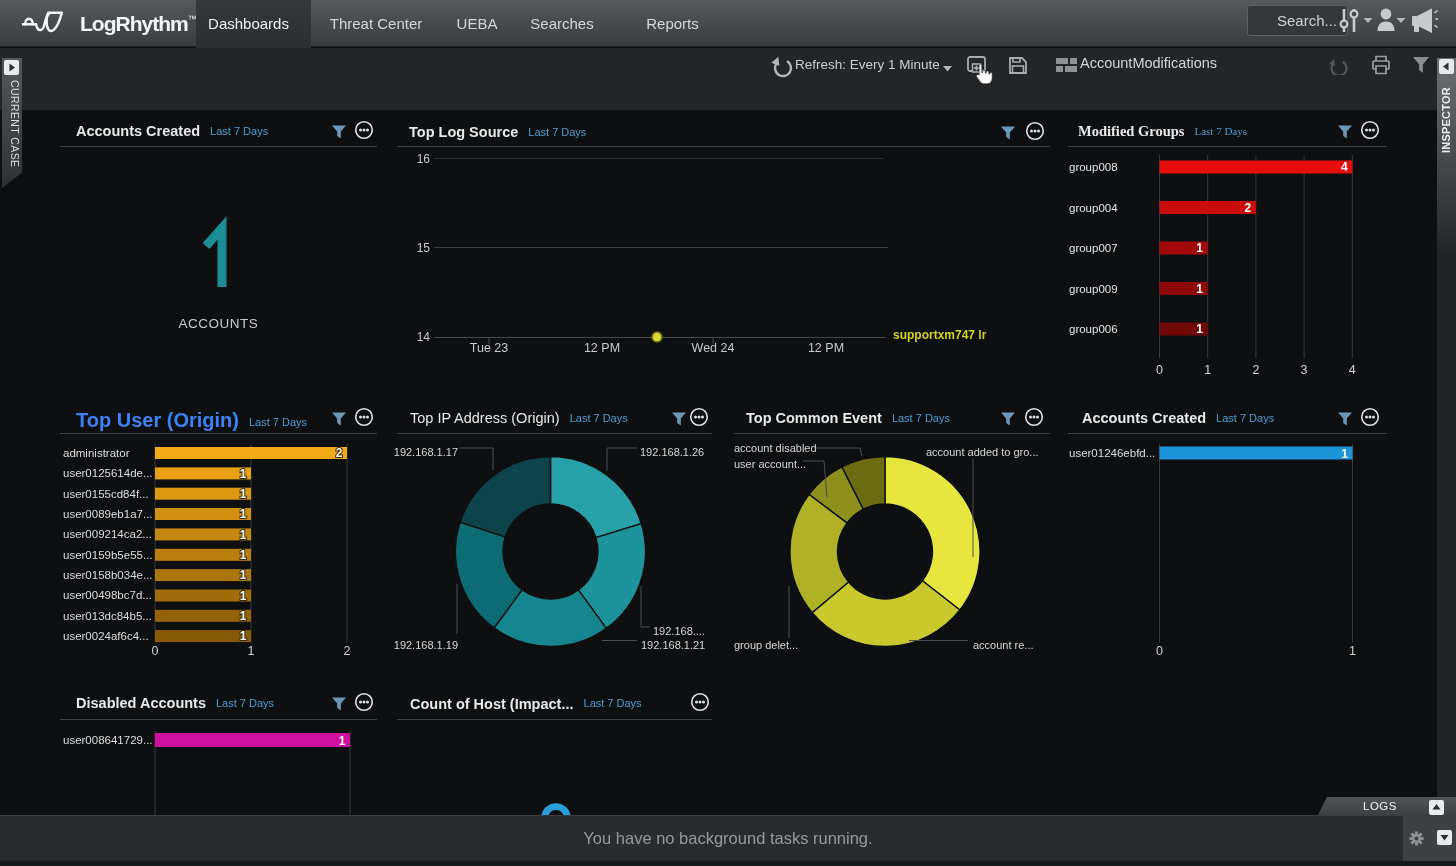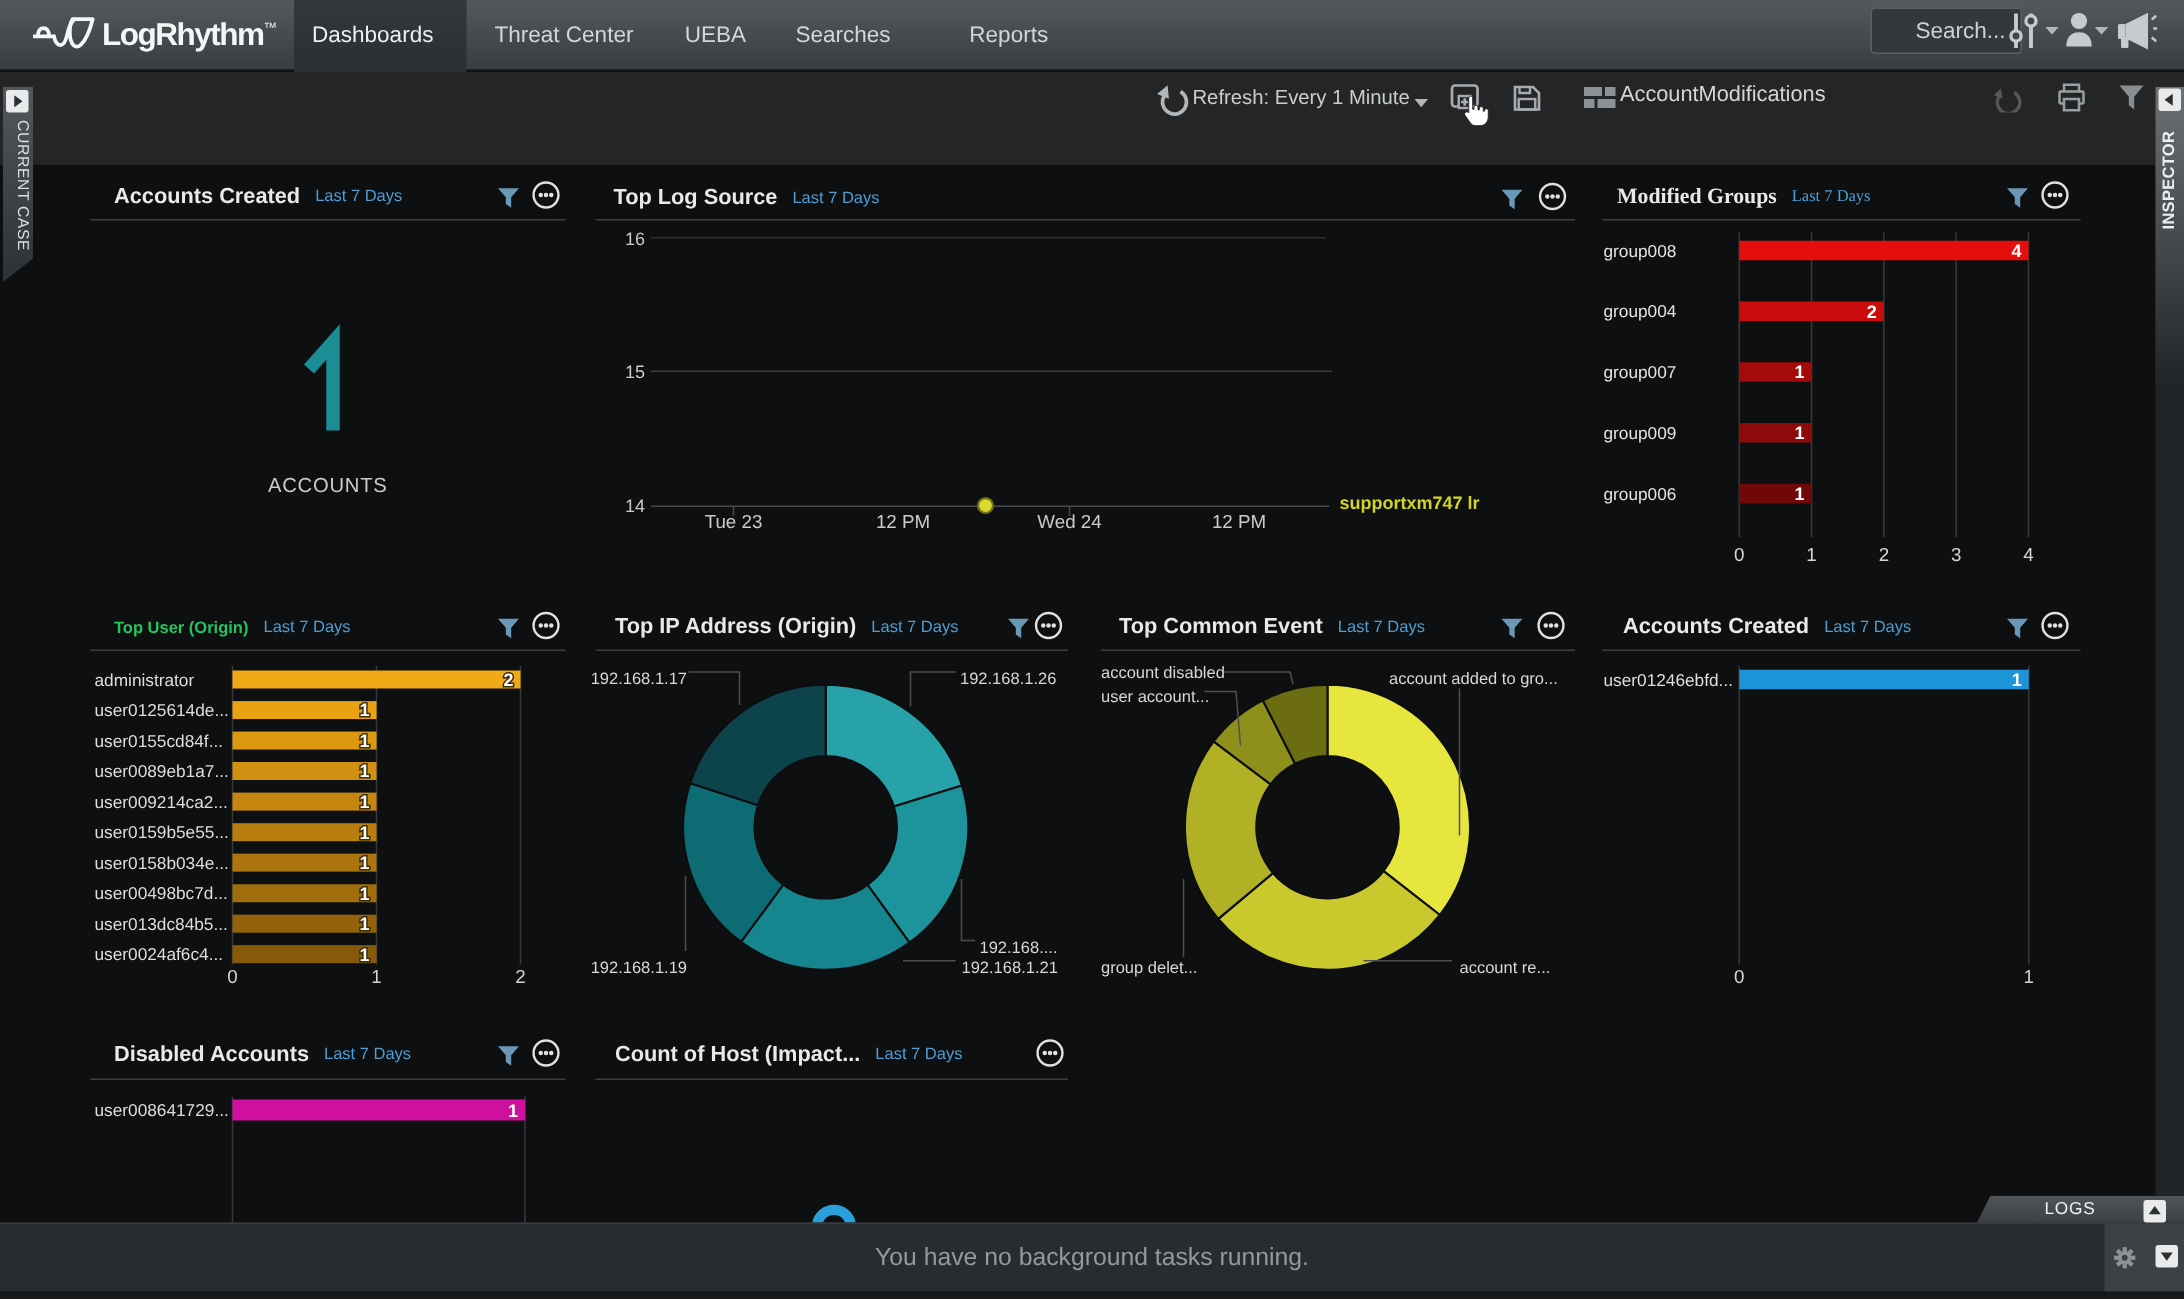--- a/index.html
+++ b/index.html
@@ -11,21 +11,21 @@
 <div class="abs" style="left:0;top:0;width:1456px;height:47px;background:linear-gradient(#56595c,#393d40);border-bottom:1px solid #1d1f21;"></div>
 <div class="abs" style="left:196px;top:0;width:115px;height:48px;background:linear-gradient(#35383b,#2c2f32);"></div>
 <svg class="abs" style="left:22px;top:8px" width="42" height="27" viewBox="0 0 42 27">
   <g fill="none" stroke="#f4f6f7" stroke-width="2.5" stroke-linecap="round" stroke-linejoin="round">
   <path d="M0.5,16.2 H14"></path>
   <path d="M3.2,16.2 C3.4,12.6 5,10.8 7,10.8 C9,10.8 10.6,12.6 10.8,16.2"></path>
   <path d="M14,16.2 C14.7,19.8 16.3,22 18.3,22 C20.7,22 21.9,19 22.7,15.4 C23.7,10.8 25.3,6.8 27.5,5"></path>
   <path d="M26.3,4.8 L39.8,4.8 C38.2,11.2 35.6,18.4 31.8,21.9 C29.8,23.7 27.4,23.3 26.2,21.2 C25.1,19.2 24.3,15.6 24.6,11.6 C24.8,8.8 25.4,6.2 26.3,4.8 Z"></path>
   </g>
 </svg>
-<div class="abs" style="left:68px;top:12px;font-size:21px;color:#f4f6f7;font-weight:bold;letter-spacing:-1px;">LogRhythm<span style="font-size:9px;vertical-align:9px;font-weight:normal;letter-spacing:0;">™</span></div>
+<div class="abs" style="left:80px;top:12px;font-size:21px;color:#f4f6f7;font-weight:bold;letter-spacing:-1px;">LogRhythm<span style="font-size:9px;vertical-align:9px;font-weight:normal;letter-spacing:0;">™</span></div>
 <div class="abs" style="left:196px;top:0;width:105px;height:47px;line-height:47px;text-align:center;font-size:15px;color:#edeff0;">Dashboards</div>
 <div class="abs" style="left:321px;top:0;width:110px;height:47px;line-height:47px;text-align:center;font-size:15px;color:#d4d6d7;white-space:nowrap;">Threat Center</div>
 <div class="abs" style="left:454px;top:0;width:46px;height:47px;line-height:47px;text-align:center;font-size:15px;color:#d4d6d7;">UEBA</div>
 <div class="abs" style="left:527px;top:0;width:70px;height:47px;line-height:47px;text-align:center;font-size:15px;color:#d4d6d7;">Searches</div>
 <div class="abs" style="left:628px;top:0;width:55px;height:47px;line-height:47px;text-align:center;font-size:15px;color:#d4d6d7;margin-left:17px;">Reports</div>
 
 <div class="abs" style="left:1247px;top:5px;width:101px;height:31px;background:#34383b;border:1px solid #5c6063;border-radius:3px;line-height:29px;padding-left:29px;font-size:15px;color:#ced1d3;">Search...</div>
 <svg class="abs" style="left:1338px;top:6px" width="100" height="30" viewBox="0 0 100 30">
   <g stroke="#c8cbcd" fill="none">
     <line x1="6" y1="3" x2="6" y2="26" stroke-width="2.6"></line>
@@ -101,22 +101,22 @@
 <div style="position:absolute;left:1068px;top:146px;width:319px;height:1px;background:#3d4043;"></div>
 <div style="position:absolute;left:60px;top:433px;width:317px;height:1px;background:#3d4043;"></div>
 <div style="position:absolute;left:397px;top:433px;width:315px;height:1px;background:#3d4043;"></div>
 <div style="position:absolute;left:734px;top:433px;width:316px;height:1px;background:#3d4043;"></div>
 <div style="position:absolute;left:1068px;top:433px;width:319px;height:1px;background:#3d4043;"></div>
 <div style="position:absolute;left:60px;top:719px;width:317px;height:1px;background:#3d4043;"></div>
 <div style="position:absolute;left:397px;top:719px;width:315px;height:1px;background:#3d4043;"></div>
 <div style="position:absolute;left:76px;top:122px;white-space:nowrap;"><span style="font-size:14.5px;font-weight:bold;color:#e7e9ea;display:inline-block;vertical-align:baseline;">Accounts Created</span><span style="font-size:11px;color:#4d9fd6;margin-left:10px;vertical-align:1.5px;">Last 7 Days</span></div>
 <div style="position:absolute;left:409px;top:123px;white-space:nowrap;"><span style="font-size:14.5px;font-weight:bold;color:#e7e9ea;display:inline-block;vertical-align:baseline;">Top Log Source</span><span style="font-size:11px;color:#4d9fd6;margin-left:10px;vertical-align:1.5px;">Last 7 Days</span></div>
 <div style="position:absolute;left:1078px;top:122px;white-space:nowrap;font-family:Liberation Serif, serif;"><span style="font-size:14.5px;font-weight:bold;color:#e7e9ea;display:inline-block;vertical-align:baseline;">Modified Groups</span><span style="font-size:11px;color:#4d9fd6;margin-left:10px;vertical-align:1.5px;">Last 7 Days</span></div>
-<div style="position:absolute;left:76px;top:409px;white-space:nowrap;"><span style="font-size:11px;font-weight:bold;color:#22c55e;display:inline-block;vertical-align:baseline;text-align:right;">Top User (Origin)</span><span style="font-size:11px;color:#4d9fd6;margin-left:10px;vertical-align:1.5px;">Last 7 Days</span></div>
-<div style="position:absolute;left:410px;top:409px;white-space:nowrap;"><span style="font-size:14.5px;font-weight:bold;color:#e7e9ea;display:inline-block;vertical-align:baseline;">Top IP Address (Origin)</span><span style="font-size:11px;color:#4d9fd6;margin-left:10px;vertical-align:1.5px;">Last 7 Days</span></div>
+<div style="position:absolute;left:76px;top:409px;white-space:nowrap;"><span style="font-size:20px;font-weight:bold;color:#3b82f6;display:inline-block;vertical-align:baseline;text-align:right;">Top User (Origin)</span><span style="font-size:11px;color:#4d9fd6;margin-left:10px;vertical-align:1.5px;">Last 7 Days</span></div>
+<div style="position:absolute;left:410px;top:409px;white-space:nowrap;"><span style="font-size:14.5px;font-weight:normal;color:#e7e9ea;display:inline-block;vertical-align:baseline;">Top IP Address (Origin)</span><span style="font-size:11px;color:#4d9fd6;margin-left:10px;vertical-align:1.5px;">Last 7 Days</span></div>
 <div style="position:absolute;left:746px;top:409px;white-space:nowrap;"><span style="font-size:14.5px;font-weight:bold;color:#e7e9ea;display:inline-block;vertical-align:baseline;">Top Common Event</span><span style="font-size:11px;color:#4d9fd6;margin-left:10px;vertical-align:1.5px;">Last 7 Days</span></div>
 <div style="position:absolute;left:1082px;top:409px;white-space:nowrap;"><span style="font-size:14.5px;font-weight:bold;color:#e7e9ea;display:inline-block;vertical-align:baseline;">Accounts Created</span><span style="font-size:11px;color:#4d9fd6;margin-left:10px;vertical-align:1.5px;">Last 7 Days</span></div>
 <div style="position:absolute;left:76px;top:694px;white-space:nowrap;"><span style="font-size:14.5px;font-weight:bold;color:#e7e9ea;display:inline-block;vertical-align:baseline;">Disabled Accounts</span><span style="font-size:11px;color:#4d9fd6;margin-left:10px;vertical-align:1.5px;">Last 7 Days</span></div>
 <div style="position:absolute;left:410px;top:694px;white-space:nowrap;"><span style="font-size:14.5px;font-weight:bold;color:#e7e9ea;display:inline-block;vertical-align:baseline;max-width:190px;overflow:hidden;text-overflow:ellipsis;vertical-align:-4px;">Count of Host (Impact...</span><span style="font-size:11px;color:#4d9fd6;margin-left:10px;vertical-align:1.5px;">Last 7 Days</span></div>
 
 <div class="abs" style="left:60px;top:316px;width:317px;text-align:center;font-size:13.5px;color:#c8cacc;letter-spacing:0.5px;">ACCOUNTS</div>
 
 <svg class="abs" style="left:0;top:0;z-index:5;" width="1456" height="866" viewBox="0 0 1456 866">
 <path transform="translate(339,132)" d="M-7,-6.5 H7 L1.8,-0.5 V6.5 L-1.8,4 V-0.5 Z" fill="#6c98b8"></path>
 <circle cx="364" cy="130" r="8.3" fill="none" stroke="#dfe1e2" stroke-width="1.6"></circle>

